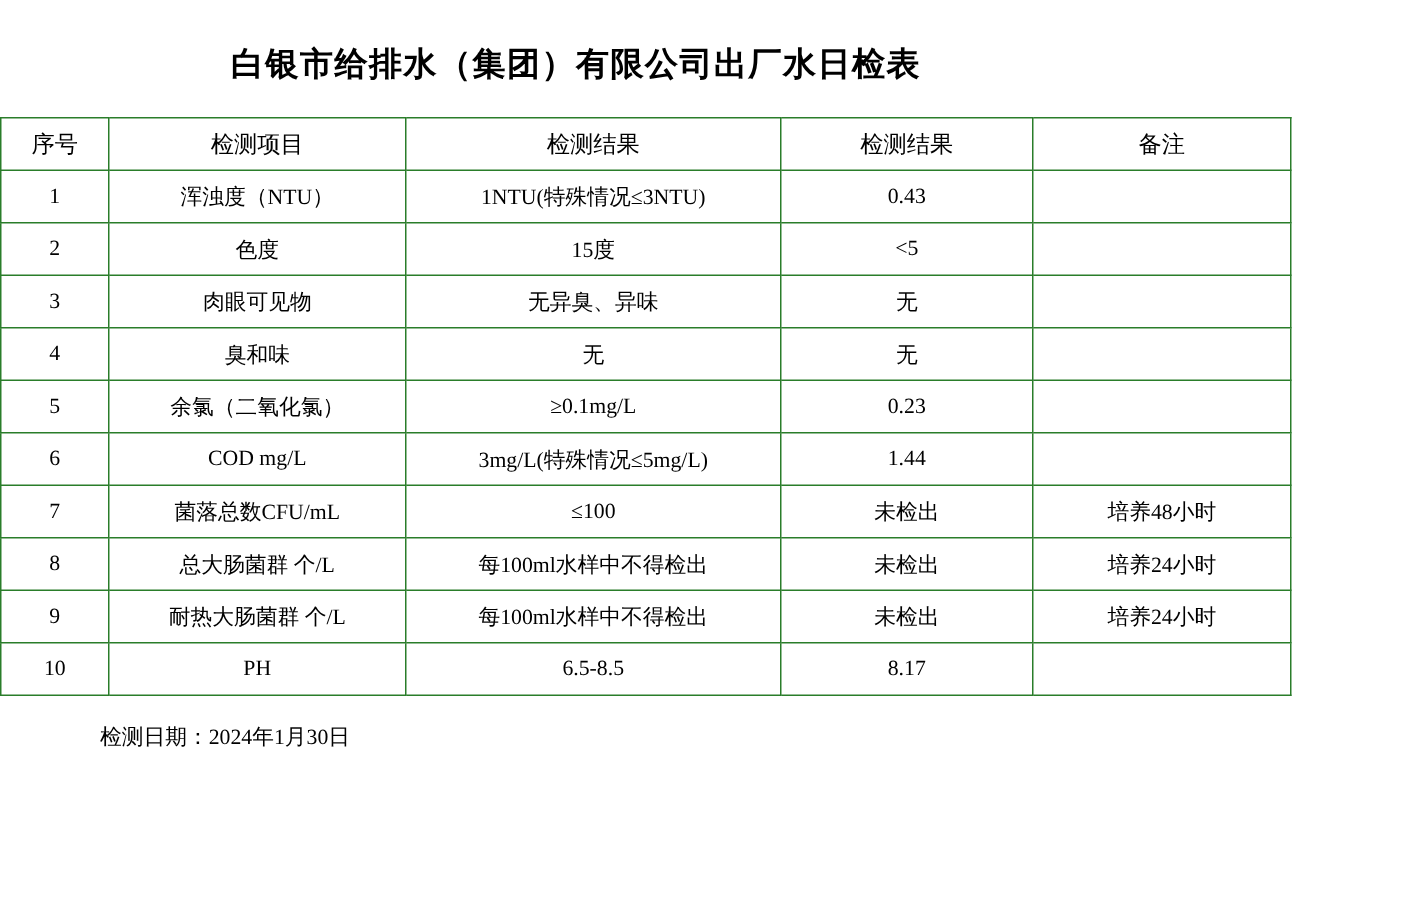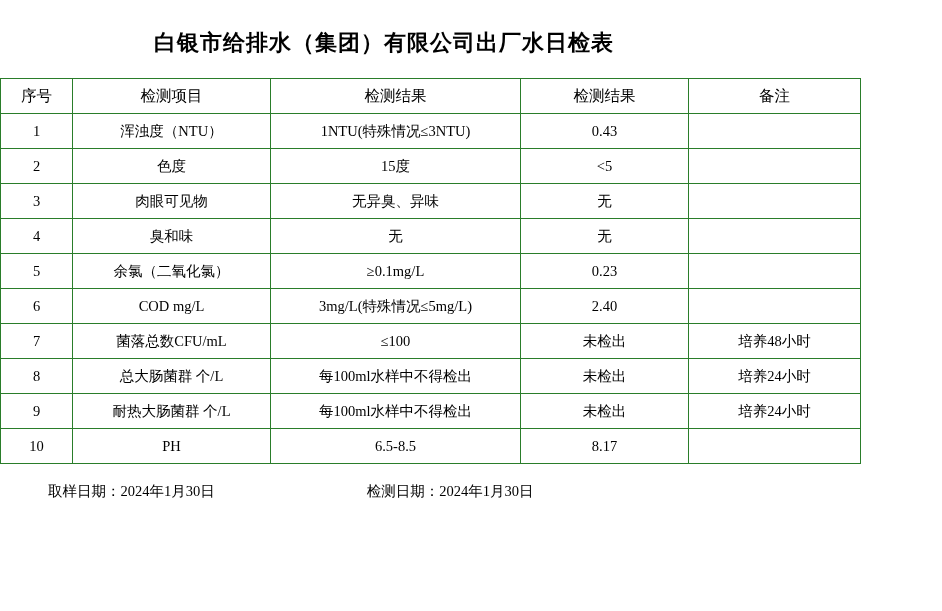--- a/index.html
+++ b/index.html
@@ -122,21 +122,21 @@
         <td>5</td>
         <td>余氯（二氧化氯）</td>
         <td>≥0.1mg/L</td>
         <td>0.23</td>
         <td></td>
       </tr>
       <tr>
         <td>6</td>
         <td>COD    mg/L</td>
         <td>3mg/L(特殊情况≤5mg/L)</td>
-        <td>2.40</td>
+        <td>1.44</td>
         <td></td>
       </tr>
       <tr>
         <td>7</td>
         <td>菌落总数CFU/mL</td>
         <td>≤100</td>
         <td>未检出</td>
         <td>培养48小时</td>
       </tr>
       <tr>
@@ -157,17 +157,16 @@
         <td>10</td>
         <td>PH</td>
         <td>6.5-8.5</td>
         <td>8.17</td>
         <td></td>
       </tr>
     </tbody>
   </table>
 
   <div class="footer">
-    <div class="f-sample">取样日期：2024年1月30日</div>
     <div class="f-test">检测日期：2024年1月30日</div>
   </div>
 
 </div>
 
 </body></html>

